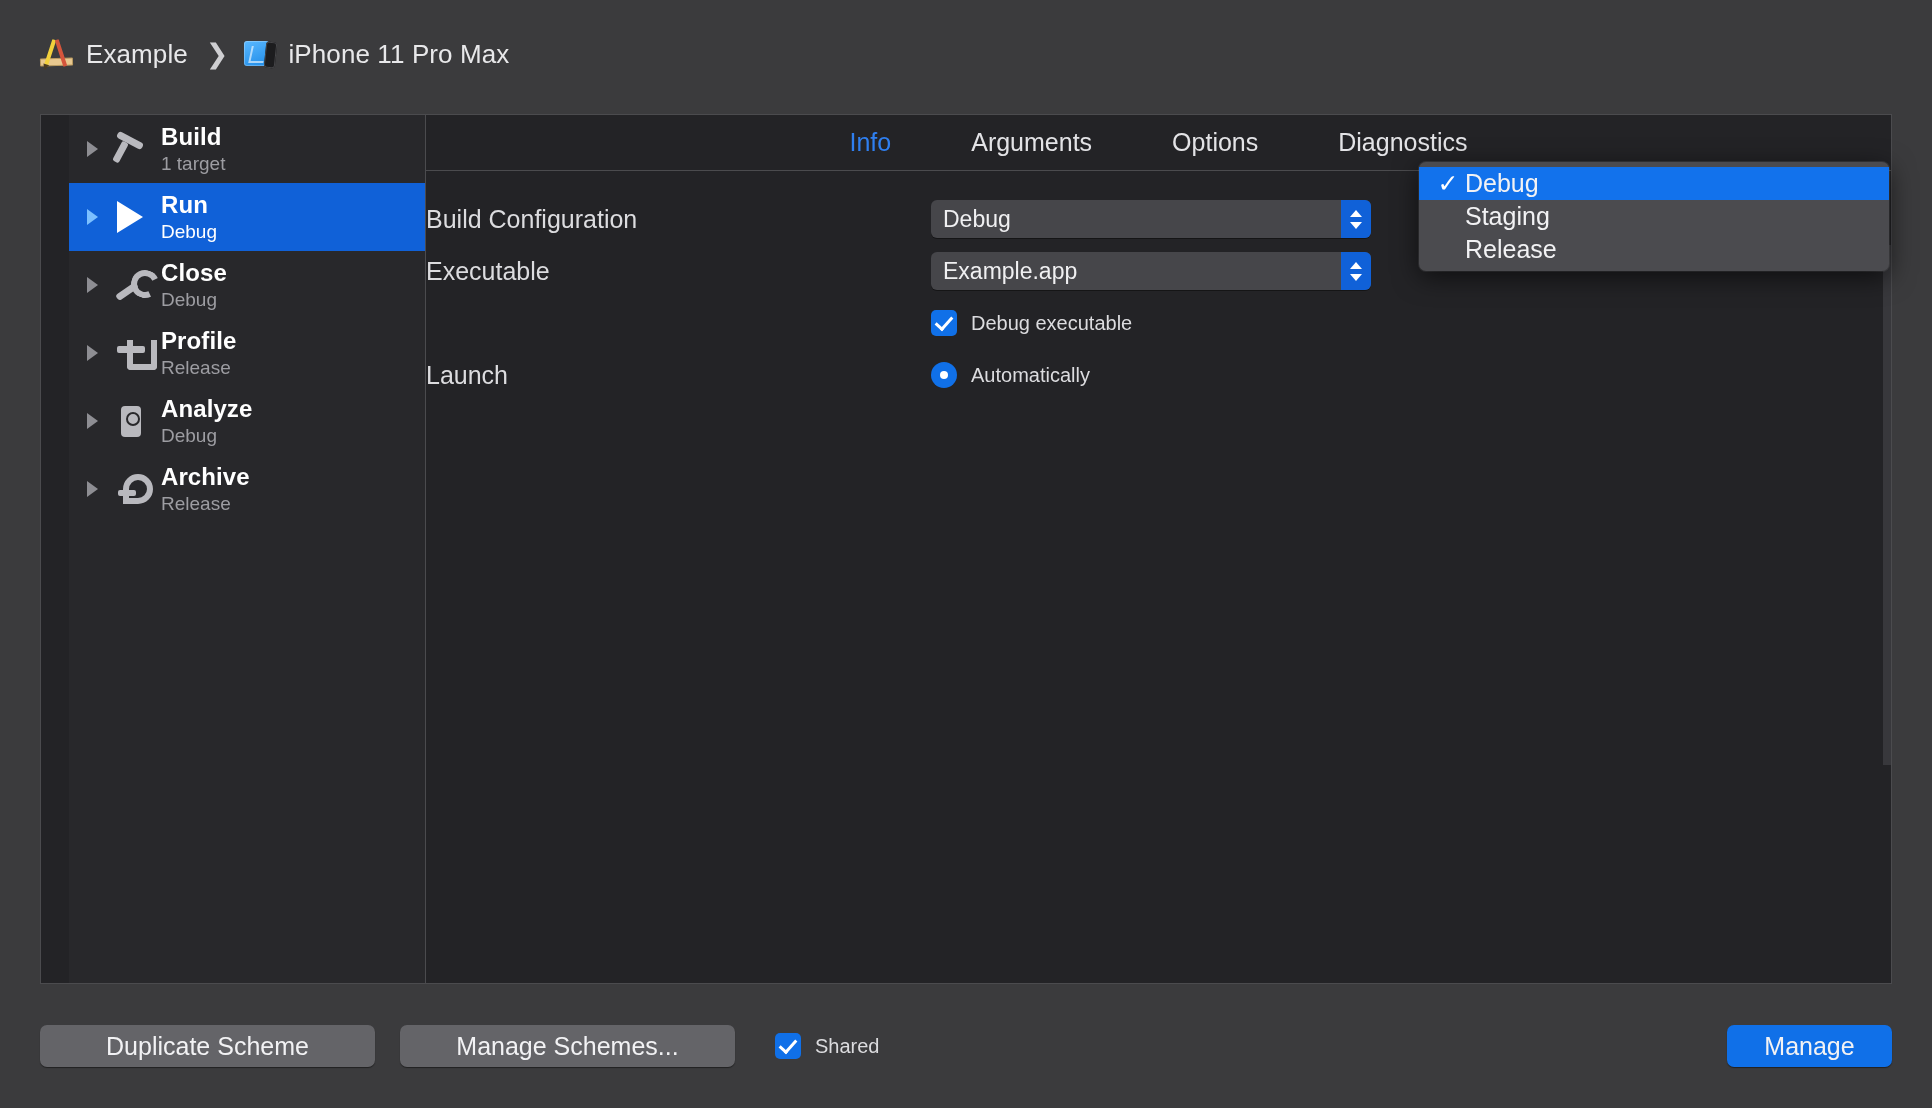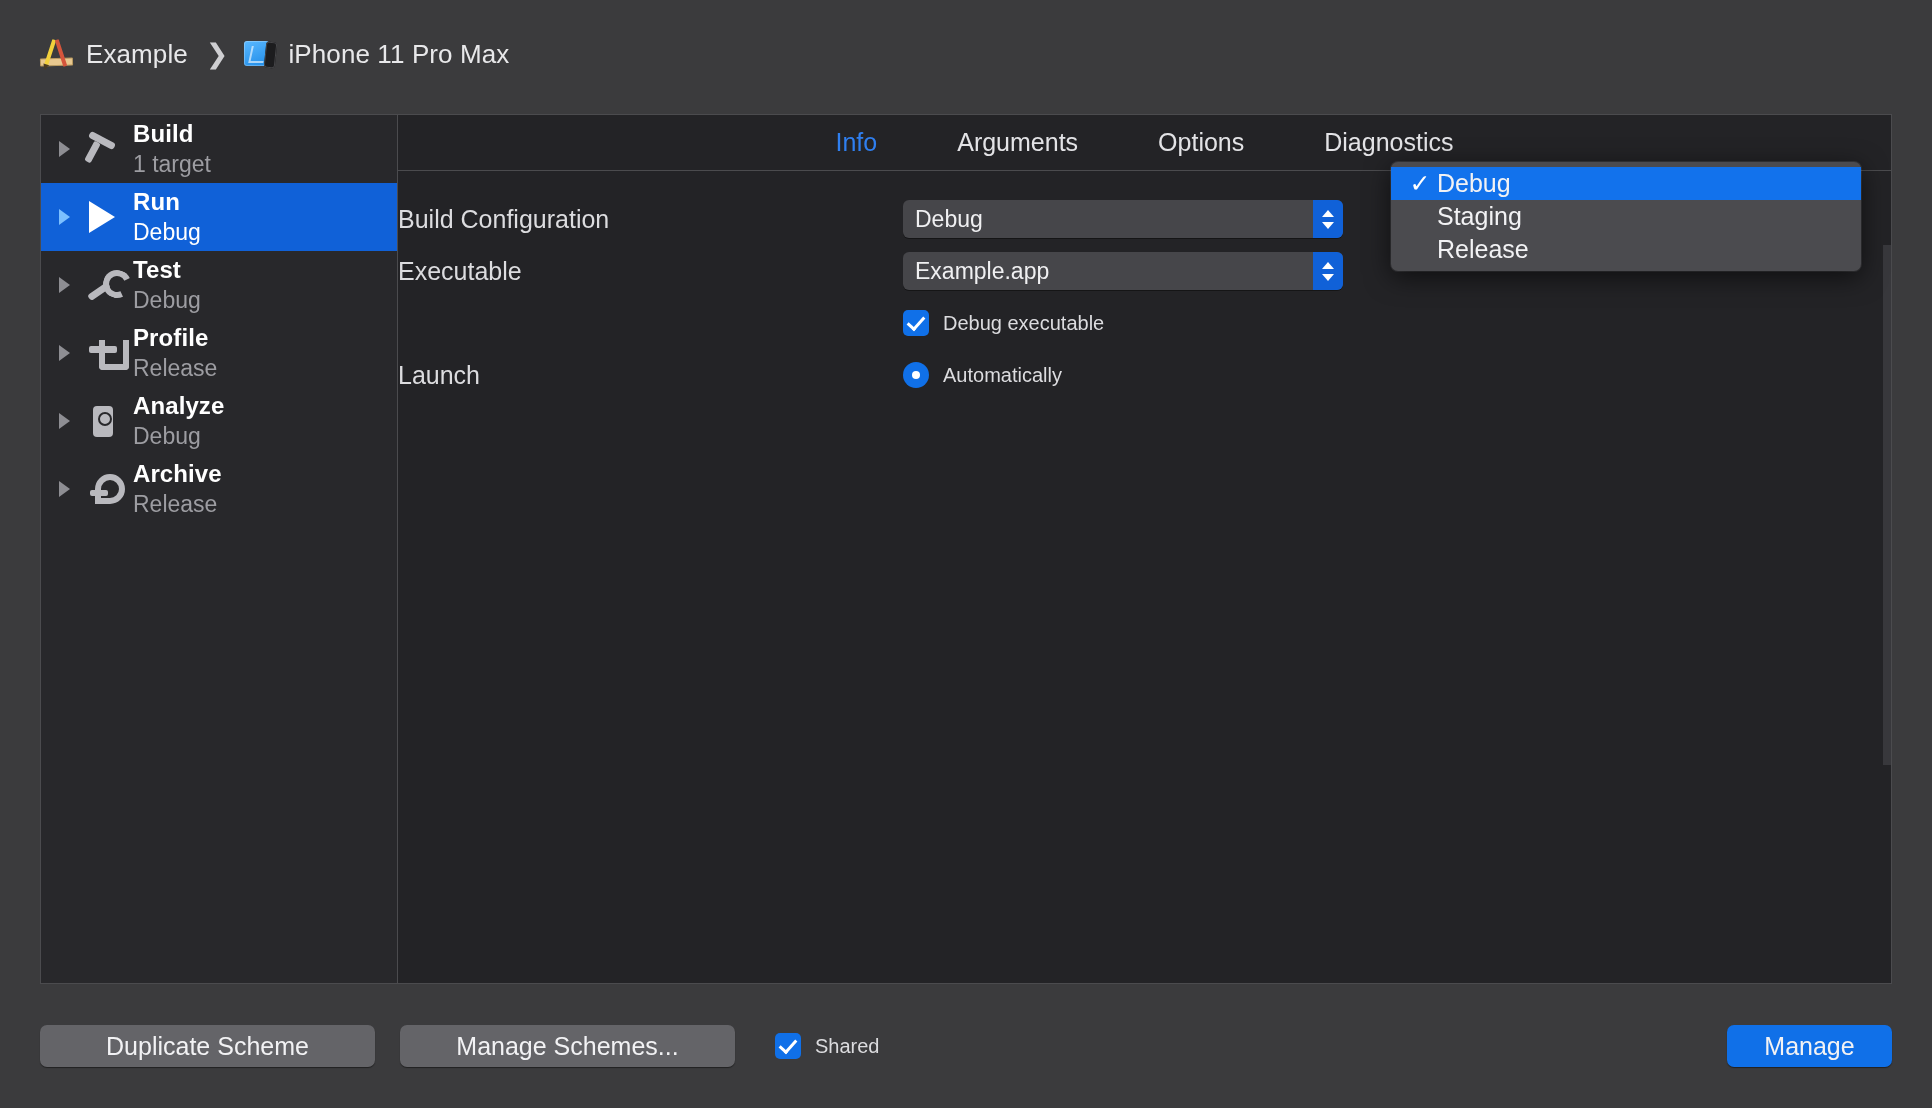--- a/index.html
+++ b/index.html
@@ -94,20 +94,21 @@
     border: 1px solid #4b4b4e;
     background: #232326;
   }
 
   
   .sidebar {
     width: 357px; flex: none;
     background: #28282b;
     border-right: 1px solid #4b4b4e;
     padding-top: 0;
+    margin-left: 28px;
   }
   .scheme-row {
     position: relative;
     height: 68px;
     display: flex; align-items: center;
     padding-left: 18px;
     cursor: default;
   }
   .scheme-row.selected { background: #1061d8; }
   .disclosure {
@@ -190,21 +191,21 @@
   }
   .ico-archive::after {
     content: ""; position: absolute; left: 9px; top: 22px;
     width: 18px; height: 6px; background: #b9b9be; border-radius: 2px;
   }
 
   .scheme-labels { display: flex; flex-direction: column; line-height: 1.15; }
   .scheme-name {
     color: #ffffff; font-size: 24px; font-weight: bold; letter-spacing: .1px;
   }
-  .scheme-sub { color: #9d9da2; font-size: 23px; margin-top: 3px; }
+  .scheme-sub { color: #9d9da2; font-size: 19px; margin-top: 3px; }
   .scheme-row.selected .scheme-sub { color: #ffffff; }
 
   
   .main {
     flex: 1; position: relative;
     background: #232326;
   }
   .tabbar {
     height: 56px;
     display: flex; align-items: center; justify-content: center;
@@ -394,21 +395,21 @@
           <span class="scheme-sub">Debug</span>
         </span>
       </div>
 
       <div class="scheme-row">
         <span class="disclosure">
             <i class="tri"></i>
           </span>
         <span class="action-icon ico-wrench"></span>
         <span class="scheme-labels">
-          <span class="scheme-name">Test</span>
+          <span class="scheme-name">Close</span>
           <span class="scheme-sub">Debug</span>
         </span>
       </div>
 
       <div class="scheme-row">
         <span class="disclosure">
             <i class="tri"></i>
           </span>
         <span class="action-icon ico-caliper"></span>
         <span class="scheme-labels">

